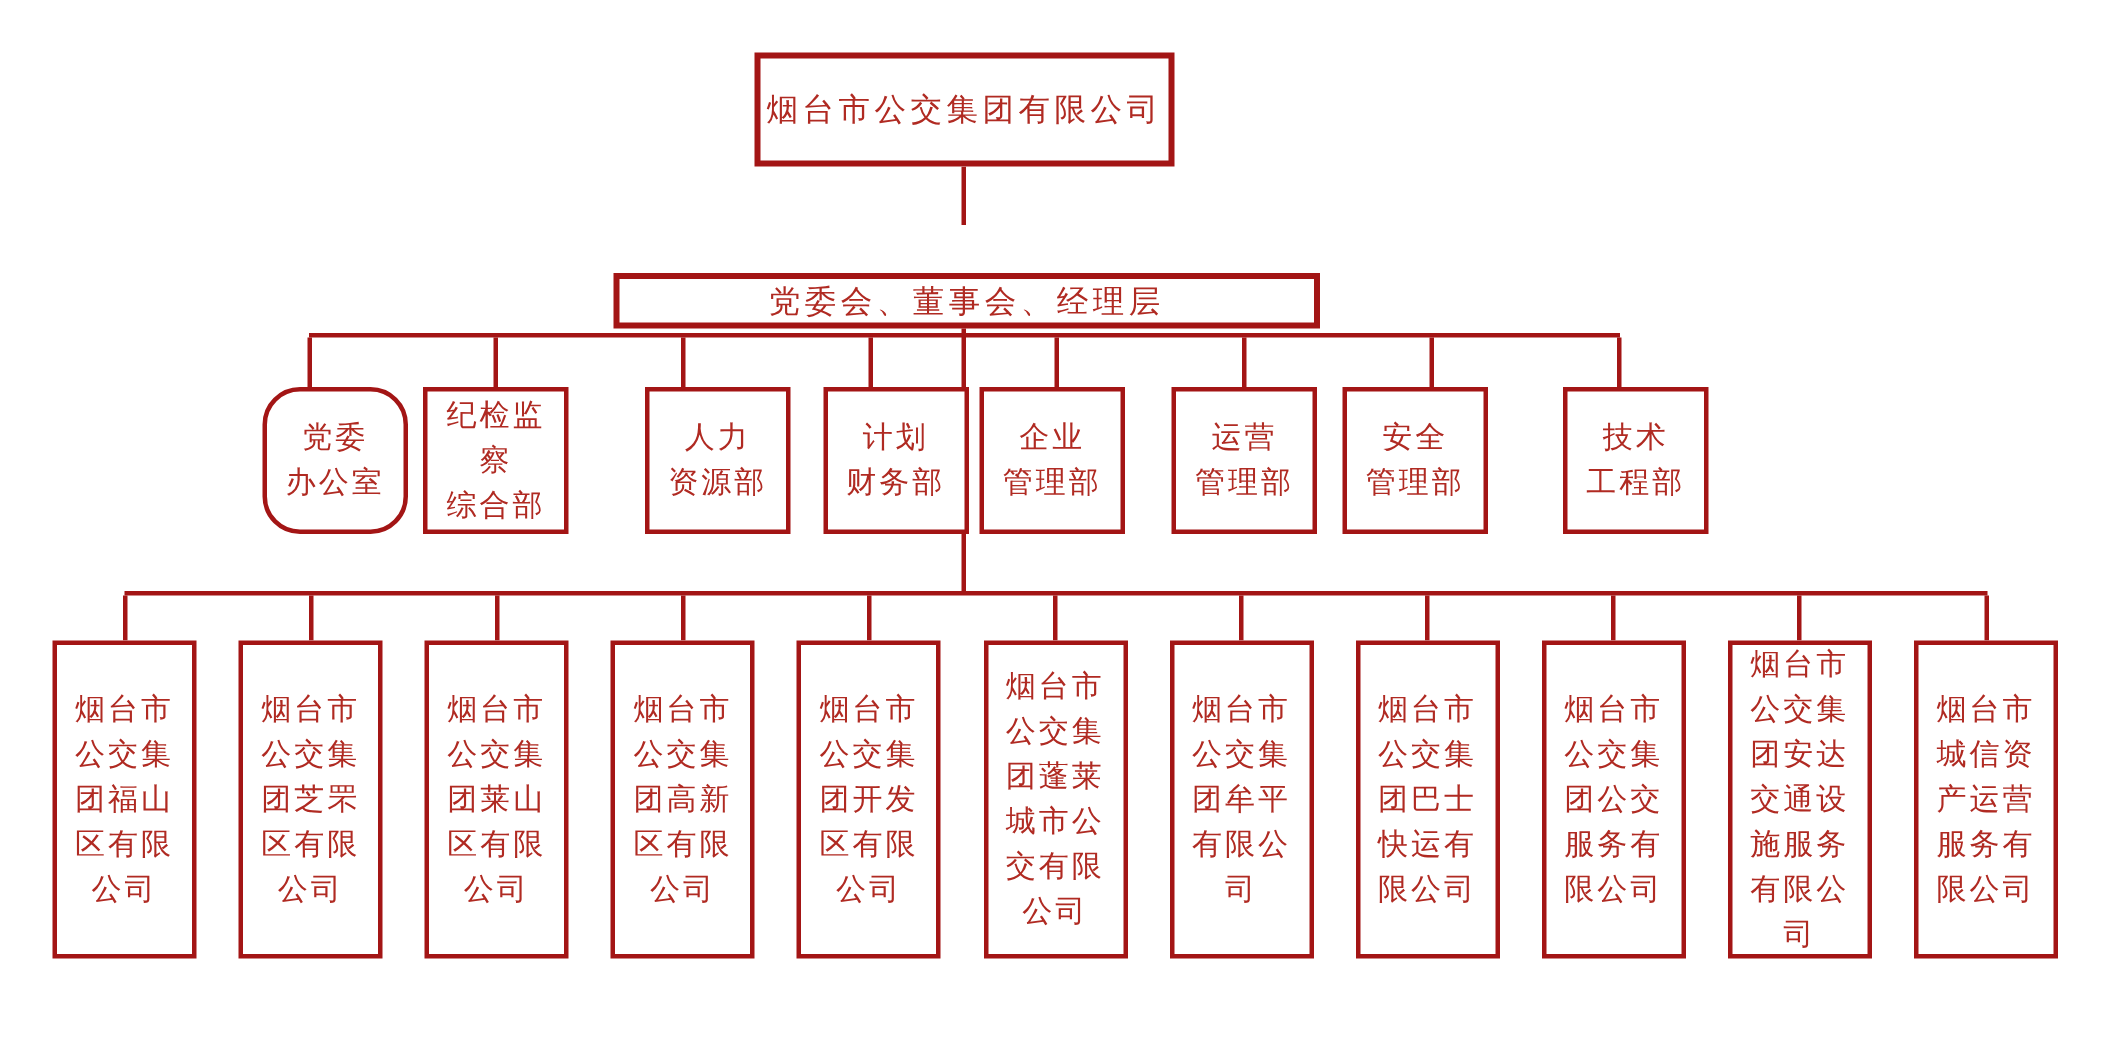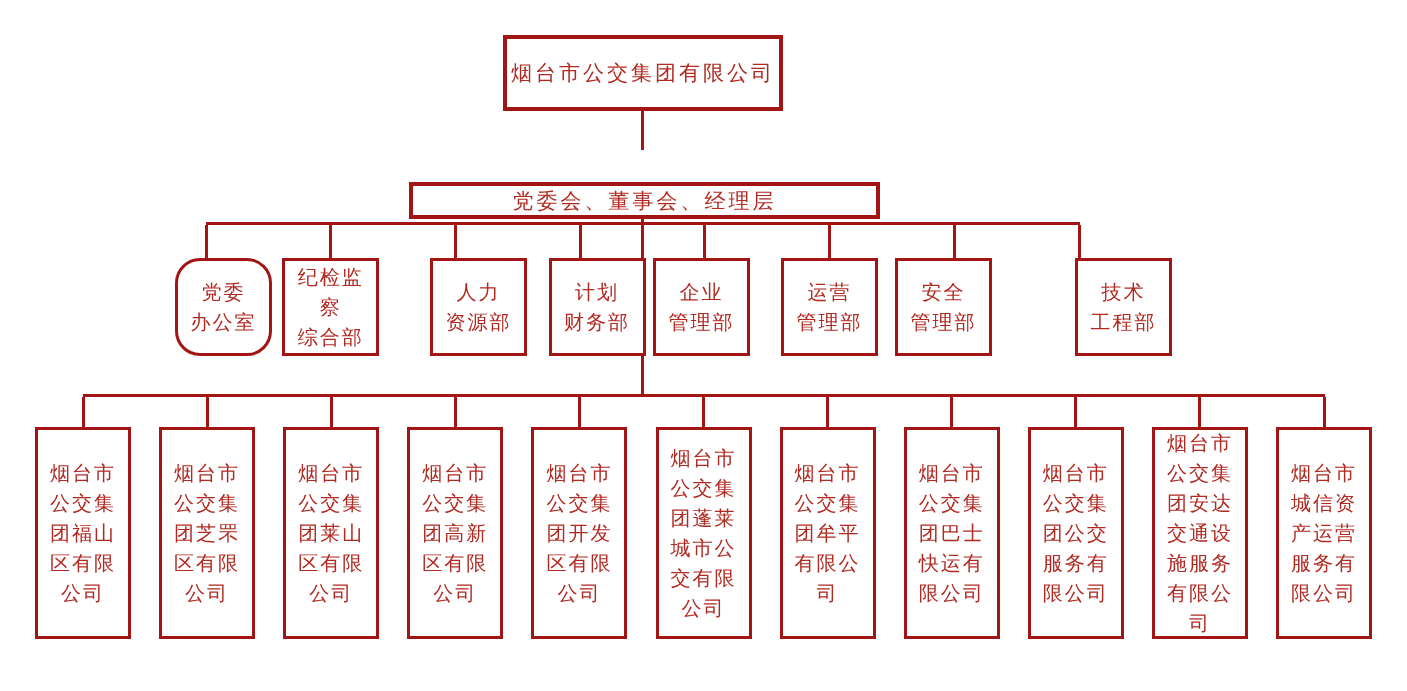--- a/index.html
+++ b/index.html
@@ -90,21 +90,21 @@
       <div class="line stub" style="left: 703.4px; top: 225px; height: 33px;"></div>
       <div class="box dept" style="left: 653px;">企业
 管理部</div>
       <div class="line stub" style="left: 828.1px; top: 225px; height: 33px;"></div>
       <div class="box dept" style="left: 781.1px;">运营
 管理部</div>
       <div class="line stub" style="left: 952.8px; top: 225px; height: 33px;"></div>
       <div class="box dept" style="left: 895px;">安全
 管理部</div>
       <div class="line stub" style="left: 1077.5px; top: 225px; height: 33px;"></div>
-      <div class="box dept" style="left: 1075px;">技术
+      <div class="box dept" style="left: 1042px;">技术
 工程部</div>
       <div class="line stub" style="left: 81.5px; top: 397px; height: 30px;"></div>
       <div class="box sub" style="left: 35px;">烟台市
 公交集
 团福山
 区有限
 公司</div>
       <div class="line stub" style="left: 205.6px; top: 397px; height: 30px;"></div>
       <div class="box sub" style="left: 159.1px;">烟台市
 公交集

